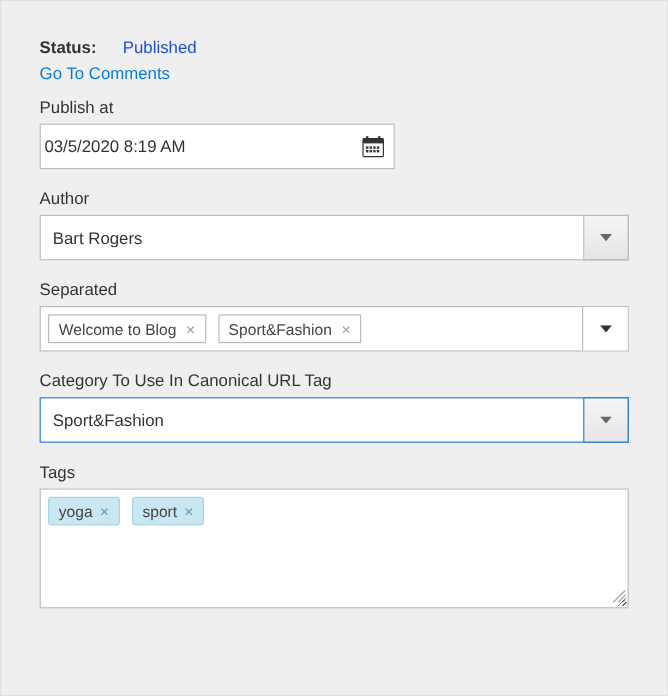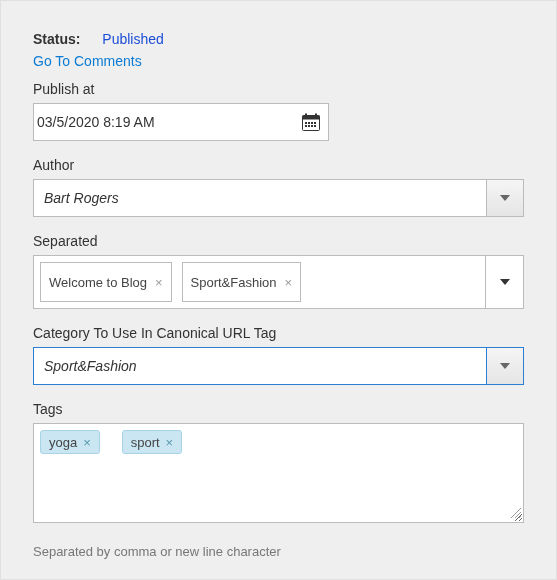--- a/index.html
+++ b/index.html
@@ -46,21 +46,20 @@
   
   .select-wrap { position: relative; width: 100%; }
   .select-input {
     width: 100%;
     height: 38px;
     padding: 0 42px 0 10px;
     border: 1px solid #bbb;
     background: #fff;
     color: #333;
     font-size: 14px;
-    font-style: italic;
   }
   .select-arrow {
     position: absolute; top: 0; right: 0;
     width: 38px; height: 38px;
     border: 1px solid #bbb;
     background: linear-gradient(#f5f5f5, #e5e5e5);
     display: flex; align-items: center; justify-content: center;
     cursor: pointer;
   }
   .canonical .select-input { border: 1px solid #2a7fd4; }
@@ -69,21 +68,21 @@
   
   .multiselect {
     position: relative; width: 100%;
     min-height: 38px;
     border: 1px solid #bbb;
     background: #fff;
     padding: 6px 42px 6px 6px;
   }
   .multiselect .chip {
     display: inline-flex; align-items: center;
-    height: 40px;
+    height: 24px;
     border: 1px solid #bbb;
     background: #fff;
     padding: 0 8px;
     margin-right: 6px;
     font-size: 13px;
     color: #444;
   }
   .multiselect .chip .x {
     margin-left: 8px; color: #999; font-size: 13px; cursor: pointer;
   }
@@ -107,21 +106,21 @@
     overflow: auto;
     position: relative;
   }
   .tagbox .tag {
     display: inline-flex; align-items: center;
     height: 24px;
     background: #c9e6f2;
     border: 1px solid #a6d4e6;
     border-radius: 3px;
     padding: 0 8px;
-    margin-right: 18px;
+    margin-right: 6px;
     font-size: 13px;
     color: #444;
     justify-content: space-between;
   }
   .tagbox .tag .x { margin-left: 6px; color: #5a98ae; cursor: pointer; }
   .tagbox-resize {
     text-align: right;
     margin-top: -4px;
   }
   .resize-grip {
@@ -234,16 +233,15 @@
     </div>
     <div class="tagbox-resize">
       <span class="resize-grip">
         <svg width="14" height="14" viewBox="0 0 14 14">
           <line x1="3" y1="13" x2="13" y2="3" stroke="#999"></line>
           <line x1="7" y1="13" x2="13" y2="7" stroke="#999"></line>
           <line x1="11" y1="13" x2="13" y2="11" stroke="#999"></line>
         </svg>
       </span>
     </div>
-    <div class="help-text">Separated by comma or new line character</div>
   </div>
 
 </div>
 
 </body></html>

